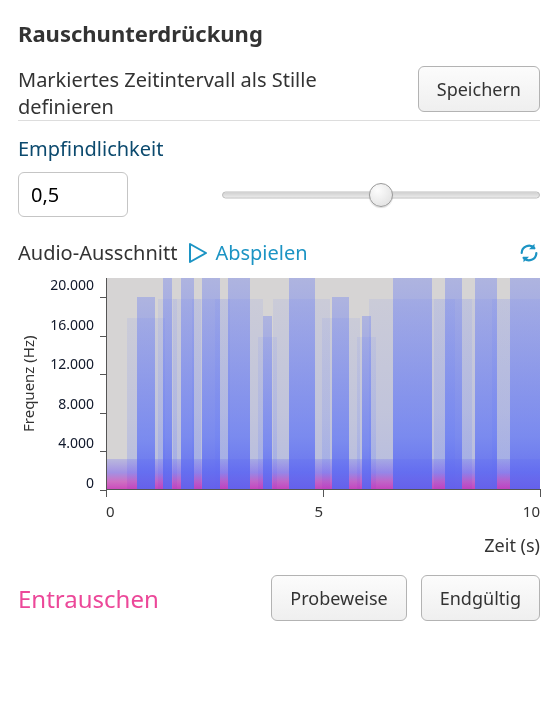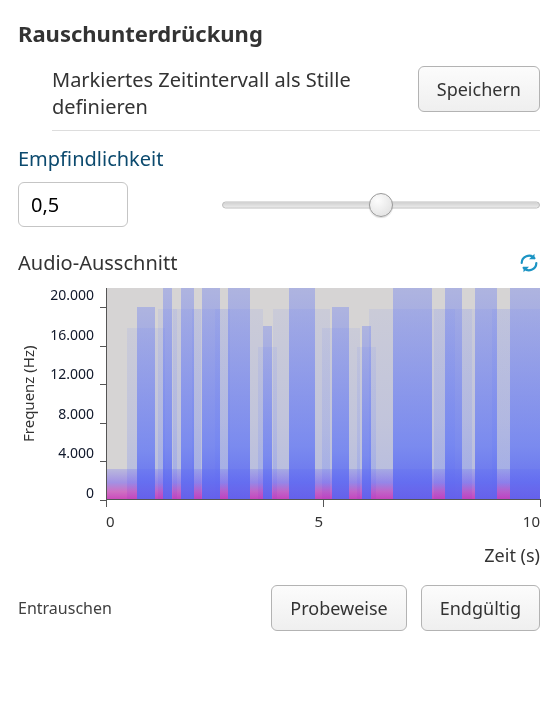--- a/index.html
+++ b/index.html
@@ -21,23 +21,22 @@
     font-size: 22px;
     font-weight: 700;
     color: #333;
     margin: 4px 0 18px 0;
   }
   .row-silence {
     display: flex;
     align-items: flex-start;
     justify-content: space-between;
     border-bottom: 1px solid #ddd;
-    padding-bottom: 10px;
+    padding-bottom: 0;
     margin-bottom: 14px;
-    margin-left: 34px;
   }
   .silence-label {
     font-size: 20px;
     color: #333;
     line-height: 1.35;
     flex: 1;
     padding-right: 10px;
   }
   .btn {
     font-family: inherit;
@@ -200,22 +199,22 @@
     color: #333;
     margin-top: 12px;
   }
   .denoise-row {
     display: flex;
     align-items: center;
     justify-content: space-between;
     margin-top: 8px;
   }
   .denoise-label {
-    font-size: 16px;
-    color: #404040;
+    font-size: 24px;
+    color: #ec4899;
   }
   .denoise-btns {
     display: flex;
     gap: 14px;
   }
   .y-tick-marks {
     position: relative;
     width: 6px;
     height: 212px;
   }
@@ -263,20 +262,28 @@
       <div class="slider">
         <div class="slider-track"></div>
         <div class="slider-thumb" id="slider-thumb" style="left: 50%;"></div>
       </div>
     </div>
   </div>
 
   <div class="row-audio">
     <div style="display:flex; align-items:center; gap:4px;">
       <span class="audio-label">Audio-Ausschnitt</span>
+      <span class="play-link">
+        <span class="play-icon">
+          <svg width="18" height="20" viewBox="0 0 18 20">
+            <polygon points="1,1 17,10 1,19" fill="none" stroke="#1c94c4" stroke-width="2" stroke-linejoin="round"></polygon>
+          </svg>
+        </span>
+        <span>Abspielen</span>
+      </span>
     </div>
     <span class="refresh-icon">
       <svg width="22" height="22" viewBox="0 0 24 24">
         <path d="M4 12a8 8 0 0 1 13.9-5.3" fill="none" stroke="#1c94c4" stroke-width="2.4" stroke-linecap="round"></path>
         <path d="M20 12a8 8 0 0 1-13.9 5.3" fill="none" stroke="#1c94c4" stroke-width="2.4" stroke-linecap="round"></path>
         <polygon points="18,2 18,8 12,8" fill="#1c94c4"></polygon>
         <polygon points="6,22 6,16 12,16" fill="#1c94c4"></polygon>
       </svg>
     </span>
   </div>

